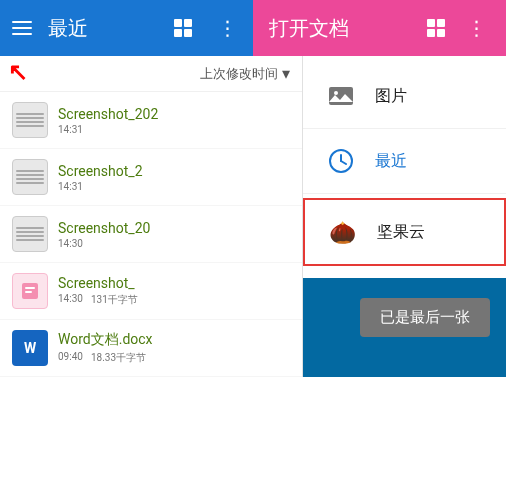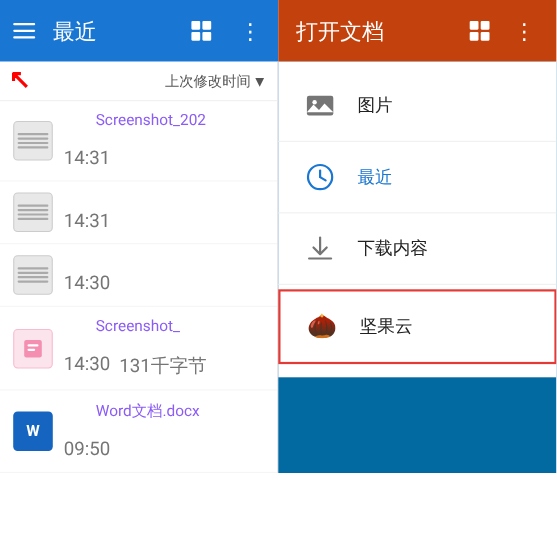--- a/index.html
+++ b/index.html
@@ -21,21 +21,21 @@
     .top-bar-left {
       background-color: #1976D2;
       width: 253px;
       display: flex;
       align-items: center;
       padding: 0 12px;
       gap: 16px;
       flex-shrink: 0;
     }
     .top-bar-right {
-      background-color: #c2410c;
+      background-color: #ec4899;
       flex: 1;
       display: flex;
       align-items: center;
       padding: 0 16px;
       gap: 12px;
     }
     .top-bar-title {
       color: white;
       font-size: 20px;
       font-weight: 500;
@@ -83,21 +83,21 @@
 
     
     .main-content {
       display: flex;
       flex: 1;
       overflow: hidden;
     }
 
     
     .left-panel {
-      width: 253px;
+      width: 303px;
       background: #fff;
       display: flex;
       flex-direction: column;
       flex-shrink: 0;
       border-right: 1px solid #e0e0e0;
     }
 
     
     .sort-bar {
       display: flex;
@@ -153,32 +153,31 @@
     .file-thumb-pink {
       background: #fce4ec;
       border: 1px solid #f8bbd0;
     }
     .file-info {
       flex: 1;
       min-width: 0;
     }
     .file-name {
       font-size: 14px;
-      color: #8b5cf6;
+      color: #4d7c0f;
       white-space: nowrap;
       overflow: hidden;
       text-overflow: ellipsis;
-      margin-left: 29px;
     }
     .file-meta {
-      font-size: 17px;
+      font-size: 10px;
       color: #757575;
       display: flex;
       gap: 8px;
-      margin-top: 16px;
+      margin-top: 2px;
     }
 
     
     .right-panel {
       flex: 1;
       background: #0369a1;
       display: flex;
       flex-direction: column;
     }
 
@@ -344,36 +343,38 @@
         <div class="file-item">
           <div class="file-thumb file-thumb-screenshot">
             <div class="thumb-lines">
               <div class="thumb-line"></div>
               <div class="thumb-line"></div>
               <div class="thumb-line"></div>
               <div class="thumb-line"></div>
             </div>
           </div>
           <div class="file-info">
+            <div class="file-name">Screenshot_2</div>
             <div class="file-meta">
               <span>14:31</span>
             </div>
           </div>
         </div>
 
         <div class="file-item">
           <div class="file-thumb file-thumb-screenshot">
             <div class="thumb-lines">
               <div class="thumb-line"></div>
               <div class="thumb-line"></div>
               <div class="thumb-line"></div>
               <div class="thumb-line"></div>
             </div>
           </div>
           <div class="file-info">
+            <div class="file-name">Screenshot_20</div>
             <div class="file-meta">
               <span>14:30</span>
             </div>
           </div>
         </div>
 
         <div class="file-item">
           <div class="file-thumb file-thumb-pink">
             <svg width="24" height="24" viewBox="0 0 24 24" fill="none">
               <rect x="4" y="4" width="16" height="16" rx="2" fill="#f48fb1"></rect>
@@ -390,21 +391,22 @@
           </div>
         </div>
 
         <div class="file-item">
           <div class="file-thumb file-thumb-word">
             <span>W</span>
           </div>
           <div class="file-info">
             <div class="file-name">Word文档.docx</div>
             <div class="file-meta">
-              <span>09:50</span>
+              <span>09:40</span>
+              <span>18.33千字节</span>
             </div>
           </div>
         </div>
 
       </div>
     </div>
 
     <div class="right-panel">
 
       <div class="menu-list">
@@ -424,37 +426,30 @@
           <div class="menu-icon-circle">
             <svg width="28" height="28" viewBox="0 0 28 28" fill="none">
               <circle cx="14" cy="14" r="11" stroke="#1976D2" stroke-width="2" fill="none"></circle>
               <line x1="14" y1="8" x2="14" y2="14" stroke="#1976D2" stroke-width="2" stroke-linecap="round"></line>
               <line x1="14" y1="14" x2="19" y2="17" stroke="#1976D2" stroke-width="2" stroke-linecap="round"></line>
             </svg>
           </div>
           <span class="menu-label-blue">最近</span>
         </div>
 
-        <div class="menu-item">
-          <div class="menu-icon-circle">
-            <svg width="28" height="28" viewBox="0 0 28 28" fill="none">
-              <path d="M14 4 L14 18" stroke="#757575" stroke-width="2" stroke-linecap="round"></path>
-              <path d="M8 13 L14 19 L20 13" stroke="#757575" stroke-width="2" stroke-linecap="round" stroke-linejoin="round" fill="none"></path>
-              <line x1="4" y1="23" x2="24" y2="23" stroke="#757575" stroke-width="2" stroke-linecap="round"></line>
-            </svg>
-          </div>
-          <span class="menu-label">下载内容</span>
-        </div>
 
         <div class="menu-item menu-item-highlighted">
           <div class="menu-icon-circle">
             <span style="font-size:22px;">🌰</span>
           </div>
           <span class="menu-label">坚果云</span>
         </div>
 
       </div>
 
+      <div class="bottom-section">
+        <button class="done-btn">已是最后一张</button>
+      </div>
 
     </div>
 
   </div>
 </div>
 
 </body></html>

